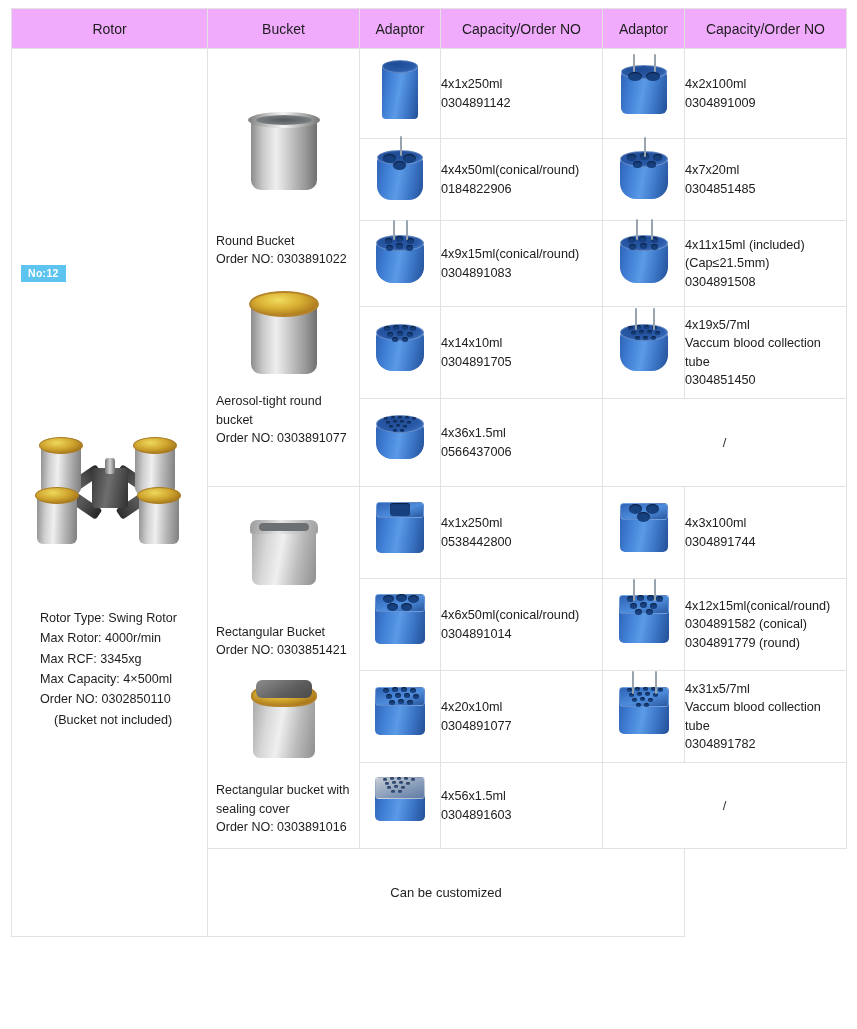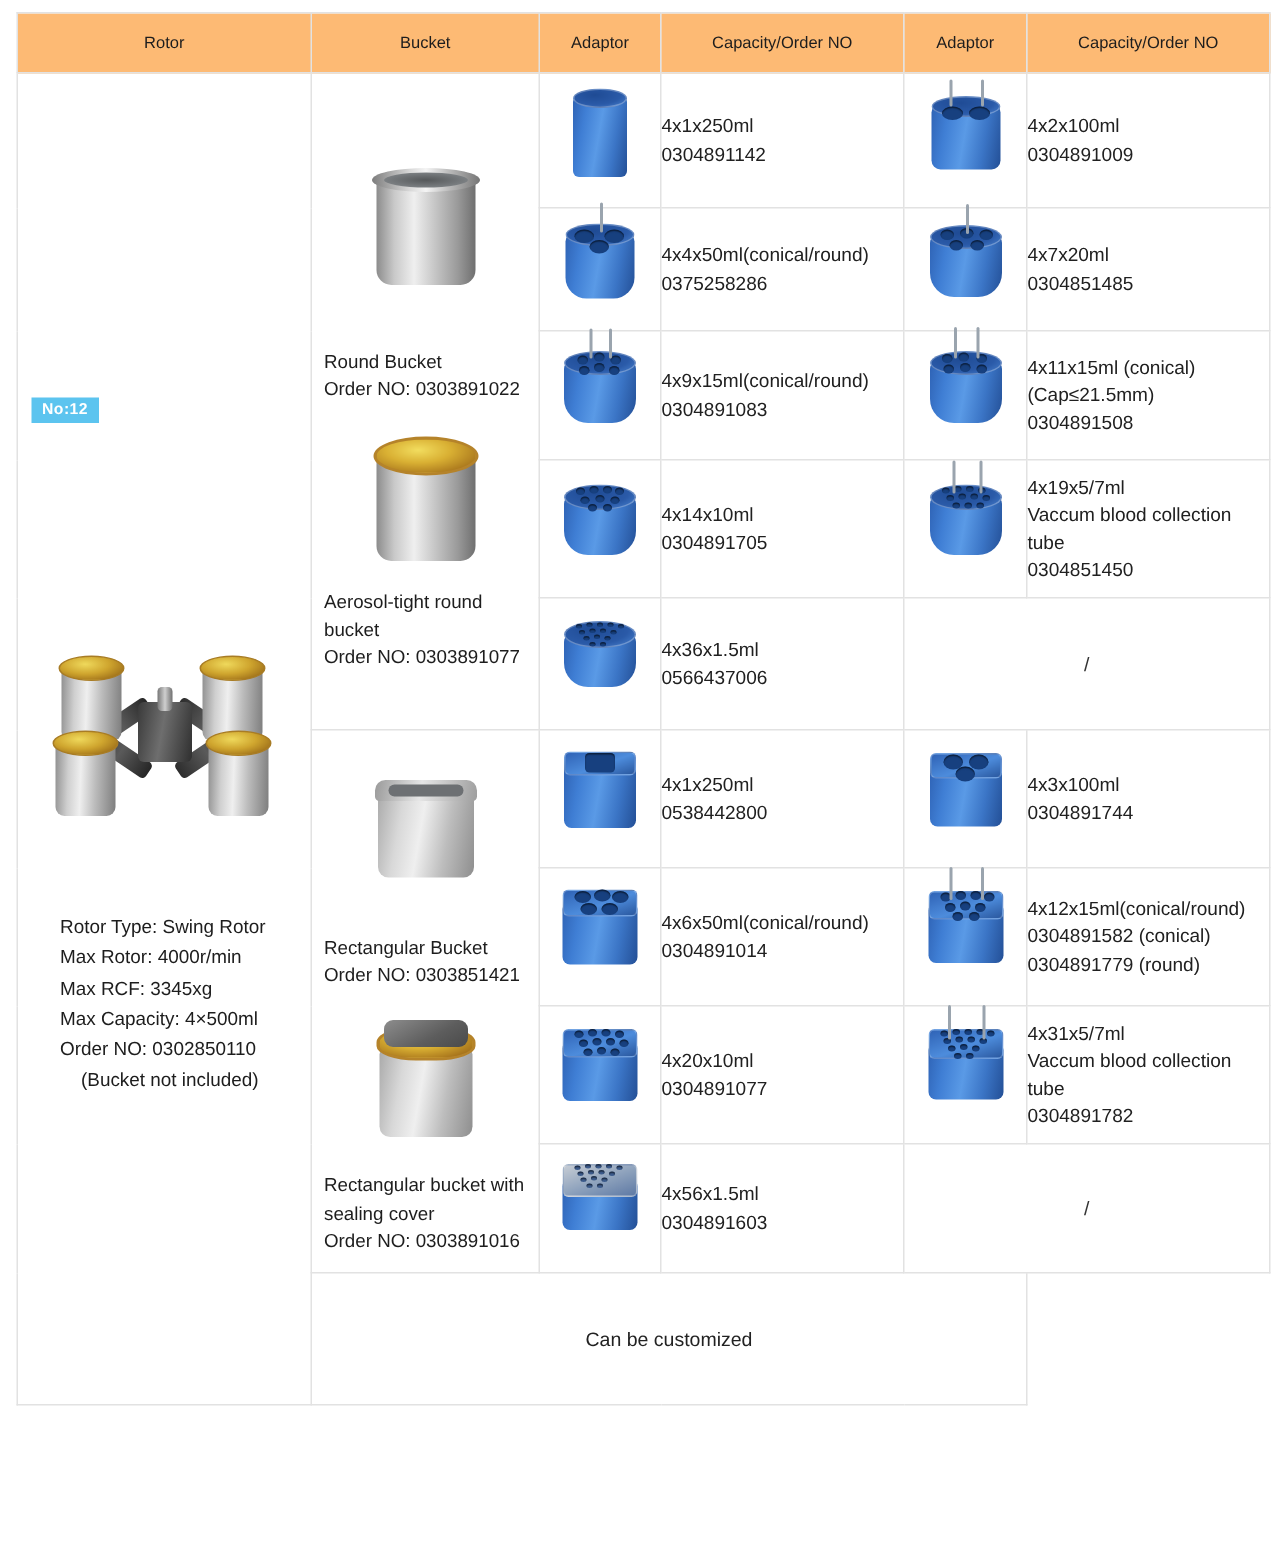--- a/index.html
+++ b/index.html
@@ -22,23 +22,23 @@
     table-layout: fixed;
   }
   table.spec td, table.spec th {
     border: 1px solid #e2e2e2;
     vertical-align: middle;
     padding: 0;
   }
   thead th {
     height: 40px;
     font-weight: normal;
-    font-size: 11px;
+    font-size: 14px;
     color: #1d1d1d;
-    background: #fdba74;
+    background: #f0abfc;
   }
   
   col.c-rotor   { width: 196px; }
   col.c-bucket  { width: 152px; }
   col.c-ad1     { width: 81px;  }
   col.c-cap1    { width: 162px; }
   col.c-ad2     { width: 82px;  }
   col.c-cap2    { width: 162px; }
 
   .cap-cell {
@@ -321,21 +321,21 @@
               <div class="ad-top-round" style="height:15px;top:-6px;"></div>
               <div class="hole" style="left:6px;top:-2px;width:13px;height:9px;"></div>
               <div class="hole" style="left:26px;top:-2px;width:13px;height:9px;"></div>
               <div class="hole" style="left:16px;top:5px;width:13px;height:9px;"></div>
               <div class="handle" style="left:23px;top:-20px;height:20px;"></div>
             </div>
           </div>
         </td>
         <td class="cap-cell">
           <div class="line">4x4x50ml(conical/round)</div>
-          <div class="line">0375258286</div>
+          <div class="line">0184822906</div>
         </td>
         <td class="adaptor-cell">
           <div class="art">
             <div class="ad-body" style="width:48px;height:42px;border-radius:6px 6px 16px 16px;">
               <div class="ad-top-round" style="height:16px;top:-6px;"></div>
               <div class="hole" style="left:7px;top:-3px;width:9px;height:7px;"></div>
               <div class="hole" style="left:20px;top:-4px;width:9px;height:7px;"></div>
               <div class="hole" style="left:33px;top:-3px;width:9px;height:7px;"></div>
               <div class="hole" style="left:13px;top:4px;width:9px;height:7px;"></div>
               <div class="hole" style="left:27px;top:4px;width:9px;height:7px;"></div>
@@ -378,21 +378,21 @@
               <div class="hole" style="left:31px;top:-4px;width:7px;height:6px;"></div>
               <div class="hole" style="left:9px;top:3px;width:7px;height:6px;"></div>
               <div class="hole" style="left:20px;top:2px;width:7px;height:6px;"></div>
               <div class="hole" style="left:31px;top:3px;width:7px;height:6px;"></div>
               <div class="handle" style="left:16px;top:-22px;height:21px;"></div>
               <div class="handle" style="left:31px;top:-22px;height:21px;"></div>
             </div>
           </div>
         </td>
         <td class="cap-cell">
-          <div class="line">4x11x15ml  (conical)</div>
+          <div class="line">4x11x15ml  (included)</div>
           <div class="line">(Cap≤21.5mm)</div>
           <div class="line">0304891508</div>
         </td>
       </tr>
 
       <tr>
         <td class="adaptor-cell" style="height:92px">
           <div class="art">
             <div class="ad-body" style="width:48px;height:40px;border-radius:6px 6px 16px 16px;">
               <div class="ad-top-round" style="height:17px;top:-7px;"></div>

